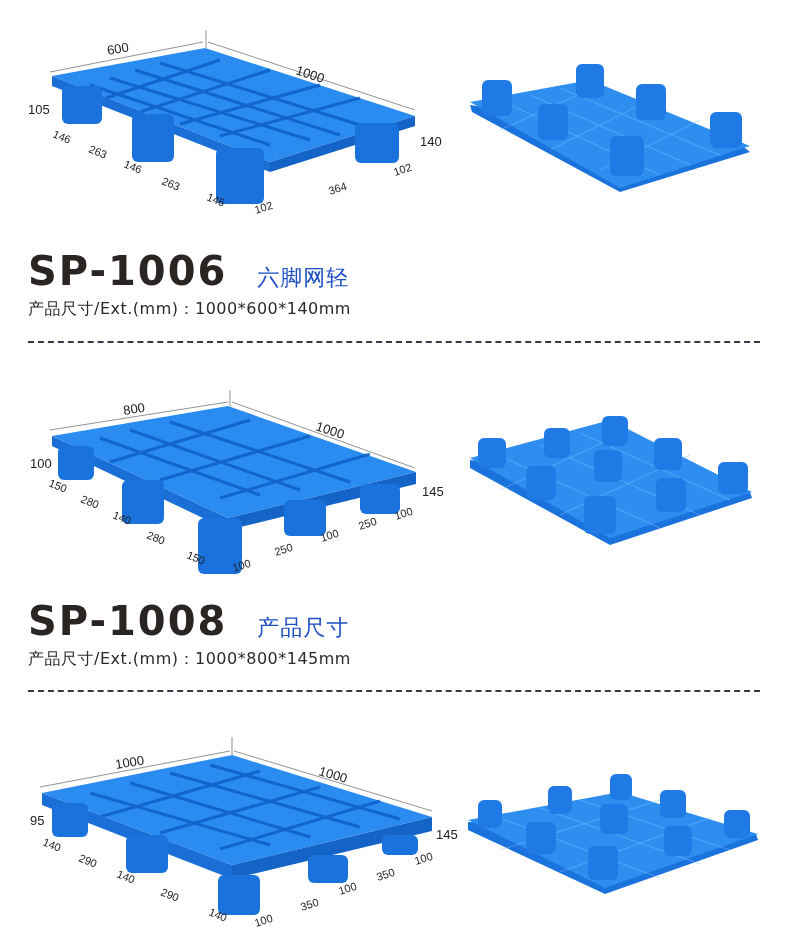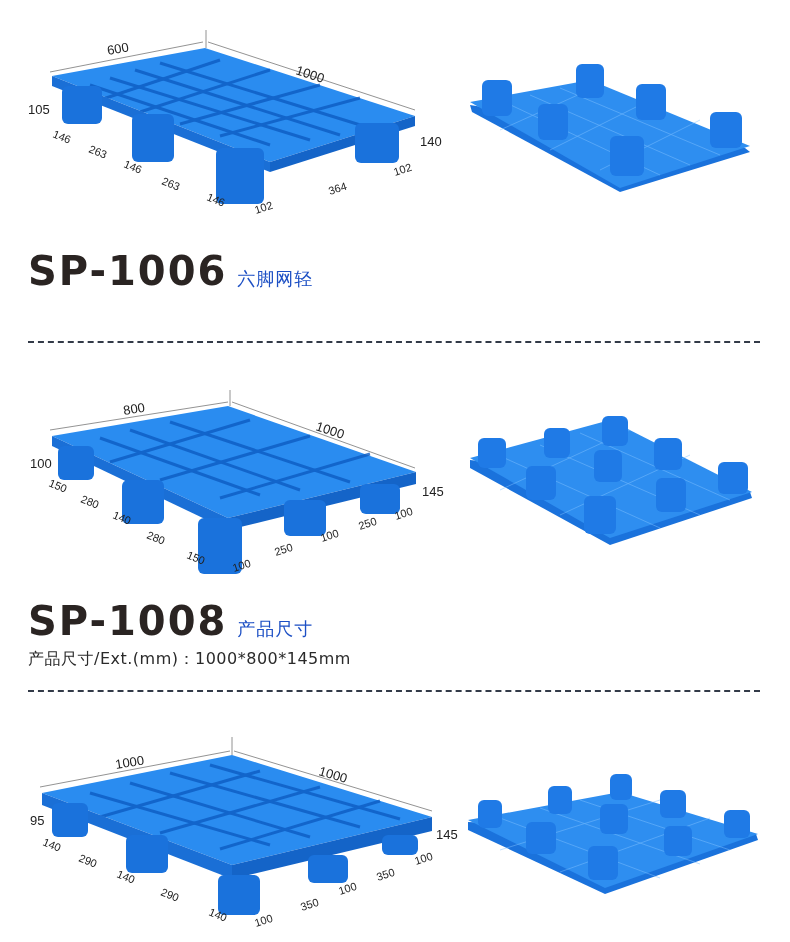--- a/index.html
+++ b/index.html
@@ -1,23 +1,23 @@
 <!DOCTYPE html>
 <html><head>
 <meta charset="utf-8">
 <style>
   html, body { margin:0; padding:0; background:#ffffff; }
   body { width:790px; height:942px; position:relative; overflow:hidden; font-family:"DejaVu Sans", sans-serif; }
   .section { position:absolute; left:0; width:790px; }
   .left-img { position:absolute; left:20px; }
   .right-img { position:absolute; left:460px; }
   svg text { font-family:"Liberation Sans", sans-serif; fill:#222; }
-  .title-row { position:absolute; left:28px; display:flex; align-items:baseline; }
+  .title-row { position:absolute; left:28px; display:flex; align-items:baseline;gap:20px; }
   .model { font-family:"DejaVu Sans", sans-serif; font-weight:bold; font-size:40px; color:#2a2422; letter-spacing:2px; }
-  .tag { font-family:"DejaVu Sans", sans-serif; font-size:18px; color:#1c4fc4; margin-left:10px; letter-spacing:1px; }
+  .tag { font-family:"DejaVu Sans", sans-serif; font-size:22px; color:#1c4fc4; margin-left:10px; letter-spacing:1px; }
   .spec { position:absolute; left:28px; font-family:"DejaVu Sans", sans-serif; font-size:16px; color:#2a2a2a; letter-spacing:0.5px; }
   .divider { position:absolute; left:28px; width:732px; height:0; border-top:2px dashed #333a48; }
 </style>
 </head>
 <body>
 
 <div class="section" style="top:0;height:345px;">
   <svg class="left-img" width="430" height="200" viewBox="0 0 430 200" style="top:30px;">
 
     <line x1="30" y1="42" x2="183" y2="12" stroke="#777" stroke-width="0.8"></line>
@@ -76,20 +76,23 @@
       <rect x="78" y="64" width="30" height="36" rx="6"></rect>
         <rect x="176" y="44" width="30" height="36" rx="6"></rect>
       <rect x="150" y="96" width="34" height="40" rx="6"></rect>
         <rect x="250" y="72" width="32" height="36" rx="6"></rect>
     </g>
   </svg>
 
   <div class="title-row" style="top:248px;">
     <span class="model">SP-1006</span>
     <span class="tag">六脚网轻</span>
+  </div>
+  <div class="spec" style="top:299px;">
+    <span>产品尺寸/Ext.(mm)：</span><span>1000*600*140mm</span>
   </div>
   <div class="divider" style="top:341px;"></div>
 </div>
 
 <div class="section" style="top:0;height:700px;">
   <svg class="left-img" width="430" height="190" viewBox="0 0 430 190" style="top:390px;">
     <line x1="30" y1="40" x2="208" y2="12" stroke="#777" stroke-width="0.8"></line>
     <line x1="212" y1="12" x2="395" y2="78" stroke="#777" stroke-width="0.8"></line>
     <line x1="210" y1="0" x2="210" y2="16" stroke="#777" stroke-width="0.8"></line>
     <polygon points="32,46 208,16 396,82 208,128" fill="#2a8cf0"></polygon>

